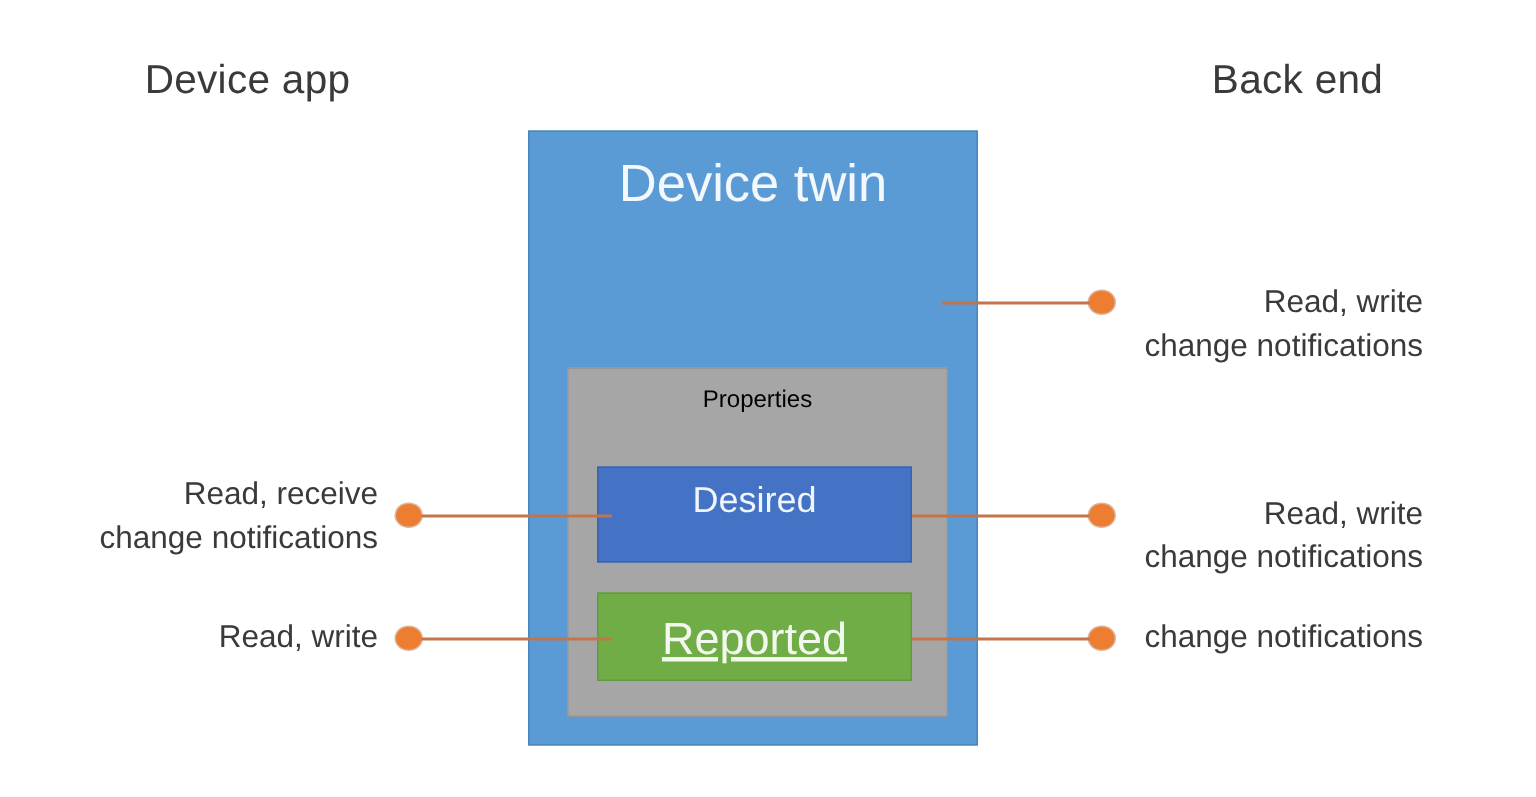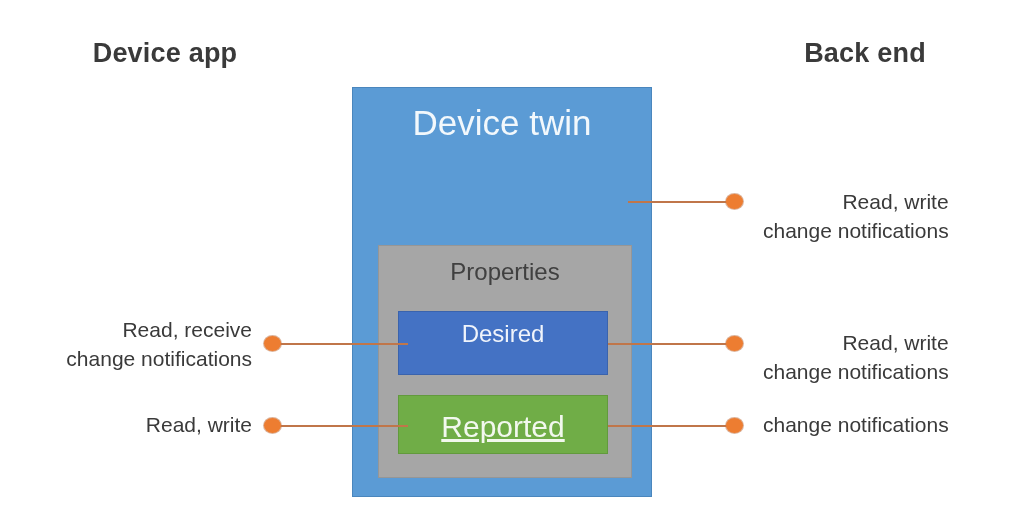--- a/index.html
+++ b/index.html
@@ -18,21 +18,21 @@
     height: 531px;
     background: #ffffff;
     overflow: hidden;
   }
 
   
   .col-heading {
     position: absolute;
     font-size: 27px;
     color: #3a3a3a;
-    font-weight: 700;
+    font-weight: 400;
     letter-spacing: 0.2px;
     white-space: nowrap;
   }
   #heading-device-app { left: 0;   top: 38px; width: 330px; text-align: center; }
   #heading-back-end   { left: 700px; top: 38px; width: 330px; text-align: center; }
 
   
   .box {
     position: absolute;
     box-sizing: border-box;
@@ -64,21 +64,21 @@
   }
   #box-tags > .box-label { font-size: 24px; color: #fffbe8; }
 
   #box-properties {
     left: 378px; top: 245px;
     width: 254px; height: 233px;
     background: #a6a6a6;
     border: 1px solid #969696;
     padding-top: 12px;
   }
-  #box-properties > .box-label { font-size: 24px; color: #404040; }
+  #box-properties > .box-label { font-size: 16px; color: #000000; }
 
   #box-desired {
     left: 398px; top: 311px;
     width: 210px; height: 64px;
     background: #4472c4;
     border: 1px solid #3a63ad;
     padding-top: 8px;
   }
   #box-desired > .box-label { font-size: 24px; color: #f0f4fb; }
 

